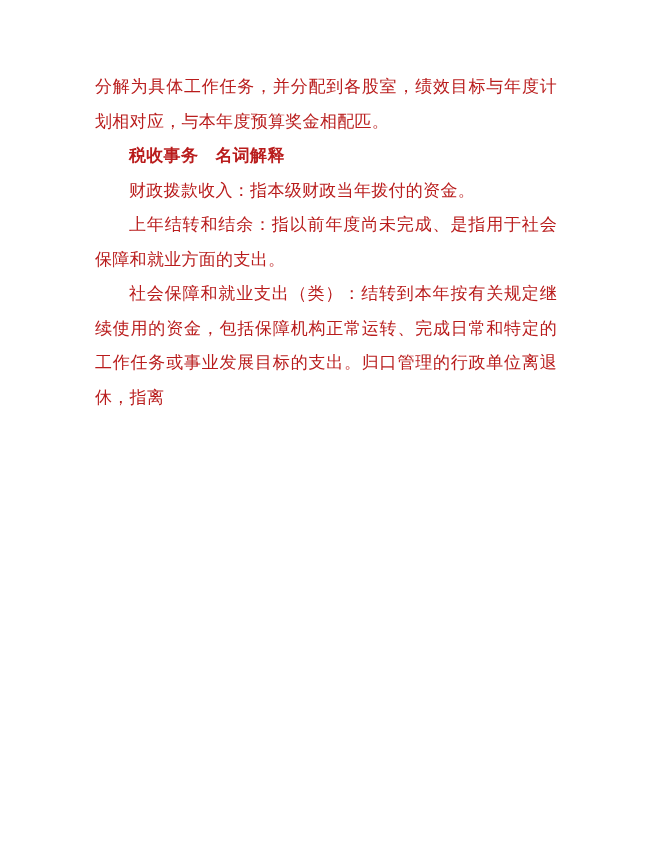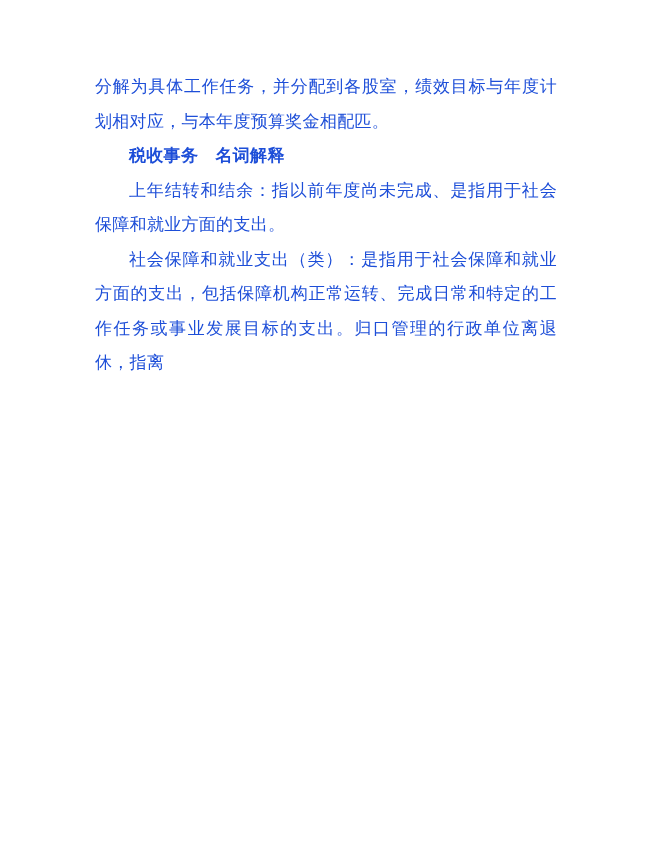--- a/index.html
+++ b/index.html
@@ -14,21 +14,21 @@
     margin: 0 auto;
     background: #ffffff;
     box-sizing: border-box;
     padding: 70px 95px 0 95px;
     overflow: hidden;
   }
   .doc {
     font-family: "Liberation Serif", "DejaVu Serif", serif;
     font-size: 17px;
     line-height: 34.5px;
-    color: #1d4ed8;
+    color: #b91c1c;
     text-align: justify;
     text-justify: inter-ideograph;
     letter-spacing: 0.3px;
   }
   .doc p {
     margin: 0;
     padding: 0;
     text-indent: 2em;
   }
   .doc p.continuation {
@@ -38,16 +38,17 @@
     font-weight: bold;
   }
 </style>
 </head>
 <body>
 
 <div class="page">
   <div class="doc">
     <p class="continuation">分解为具体工作任务，并分配到各股室，绩效目标与年度计划相对应，与本年度预算奖金相配匹。</p>
     <p class="heading">税收事务　名词解释</p>
+    <p>财政拨款收入：指本级财政当年拨付的资金。</p>
     <p>上年结转和结余：指以前年度尚未完成、是指用于社会保障和就业方面的支出。</p>
-    <p>社会保障和就业支出（类）：是指用于社会保障和就业方面的支出，包括保障机构正常运转、完成日常和特定的工作任务或事业发展目标的支出。归口管理的行政单位离退休，指离</p>
+    <p>社会保障和就业支出（类）：结转到本年按有关规定继续使用的资金，包括保障机构正常运转、完成日常和特定的工作任务或事业发展目标的支出。归口管理的行政单位离退休，指离</p>
   </div>
 </div>
 
 </body></html>

